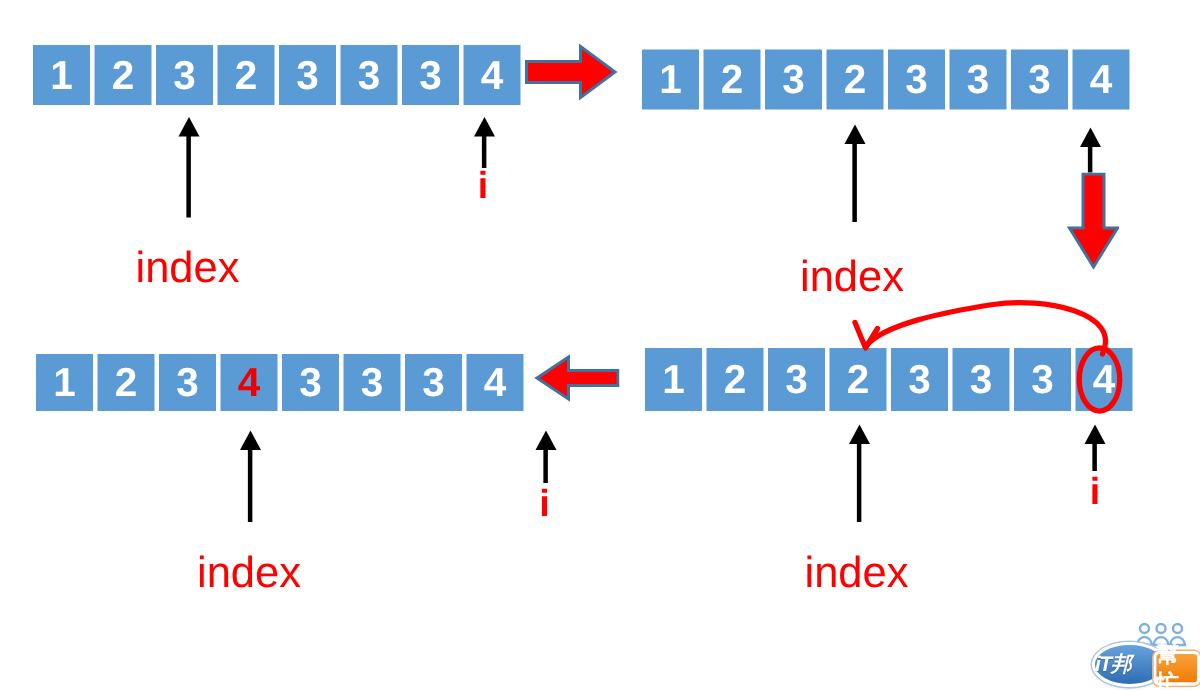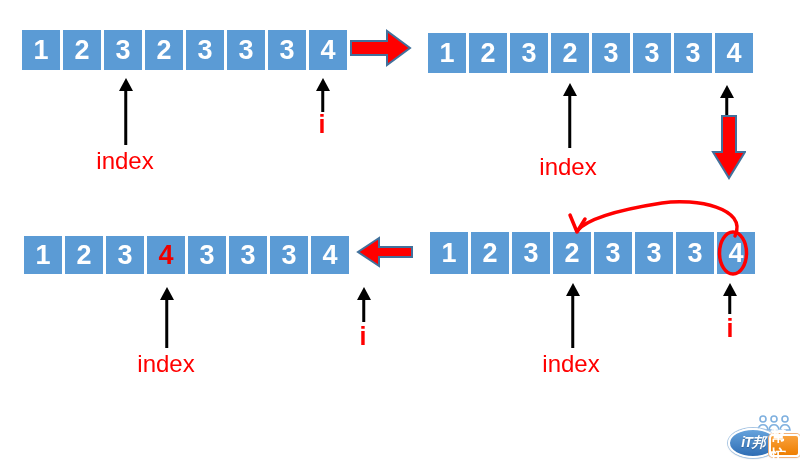--- a/index.html
+++ b/index.html
@@ -21,33 +21,33 @@
     content:""; position:absolute; left:50%; top:0; transform:translateX(-50%);
     width:0; height:0; border-left:7.5px solid transparent;
     border-right:7.5px solid transparent; border-bottom:13px solid #000;
   }
   .up-arrow::after {
     content:""; position:absolute; left:50%; top:11px; bottom:0;
     transform:translateX(-50%); width:3.5px; background:#000;
   }
   
   .red-label { position:absolute; transform:translateX(-50%); color:#FF0000; white-space:nowrap; line-height:1; }
-  .index-label { font-size:24px; }
+  .index-label { font-size:29px;margin-top:16px; }
   .i-label { font-size:25px; font-weight:700; }
   .block-arrow { position:absolute; }
   .overlay-svg { position:absolute; }
   
   .logo { position:absolute; width:76px; height:45px; }
   .logo-people { position:absolute; left:32px; top:0; z-index:1; }
   .logo-oval {
     position:absolute; left:4px; top:14px; width:46px; height:26px; z-index:2;
     background:linear-gradient(180deg,#66A3DC 0%,#2E6DB4 100%);
     border:2px solid #fff; border-radius:50%;
     box-shadow:0 0 0 1px #A8C6E4, 0 1px 2px rgba(0,0,0,.15);
-    display:flex; align-items:center; justify-content:center;
+    display:flex; align-items:center; 
   }
   .logo-oval span {
     color:#fff; font-weight:700; font-style:italic; font-size:14px;
     text-shadow:0 1px 1px rgba(0,0,0,.25); letter-spacing:-1px;
   }
   .logo-tag {
     position:absolute; left:45px; top:20px; width:27px; height:19px; z-index:3;
     background:linear-gradient(180deg,#F9A13C 0%,#EE7E00 100%);
     border:2px solid #fff; border-radius:4px;
     box-shadow:0 0 0 1px #F2B27A, 0 1px 2px rgba(0,0,0,.15);

